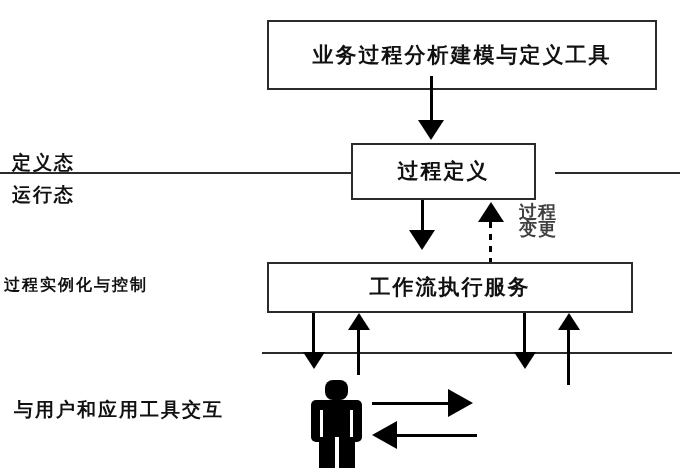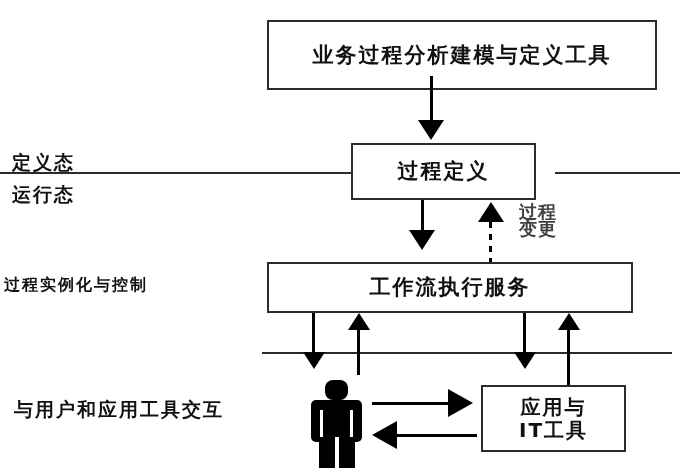--- a/index.html
+++ b/index.html
@@ -164,18 +164,14 @@
       <rect x="35" y="58" width="4" height="31" fill="#ffffff"></rect>
     </svg>
   </div>
 
   <div class="hstem" style="left:372px;top:402px;width:78px;"></div>
   <div class="harrow-r" style="left:448px;top:389px;"></div>
 
   <div class="hstem" style="left:397px;top:434px;width:80px;"></div>
   <div class="harrow-l" style="left:372px;top:421px;"></div>
 
-  <div class="box" style="left:481px;top:385px;width:145px;height:67px;font-size:20px;flex-direction:column;">
-    <span>应用与</span>
-    <span>IT工具</span>
-  </div>
 
 </div>
 
 </body></html>

